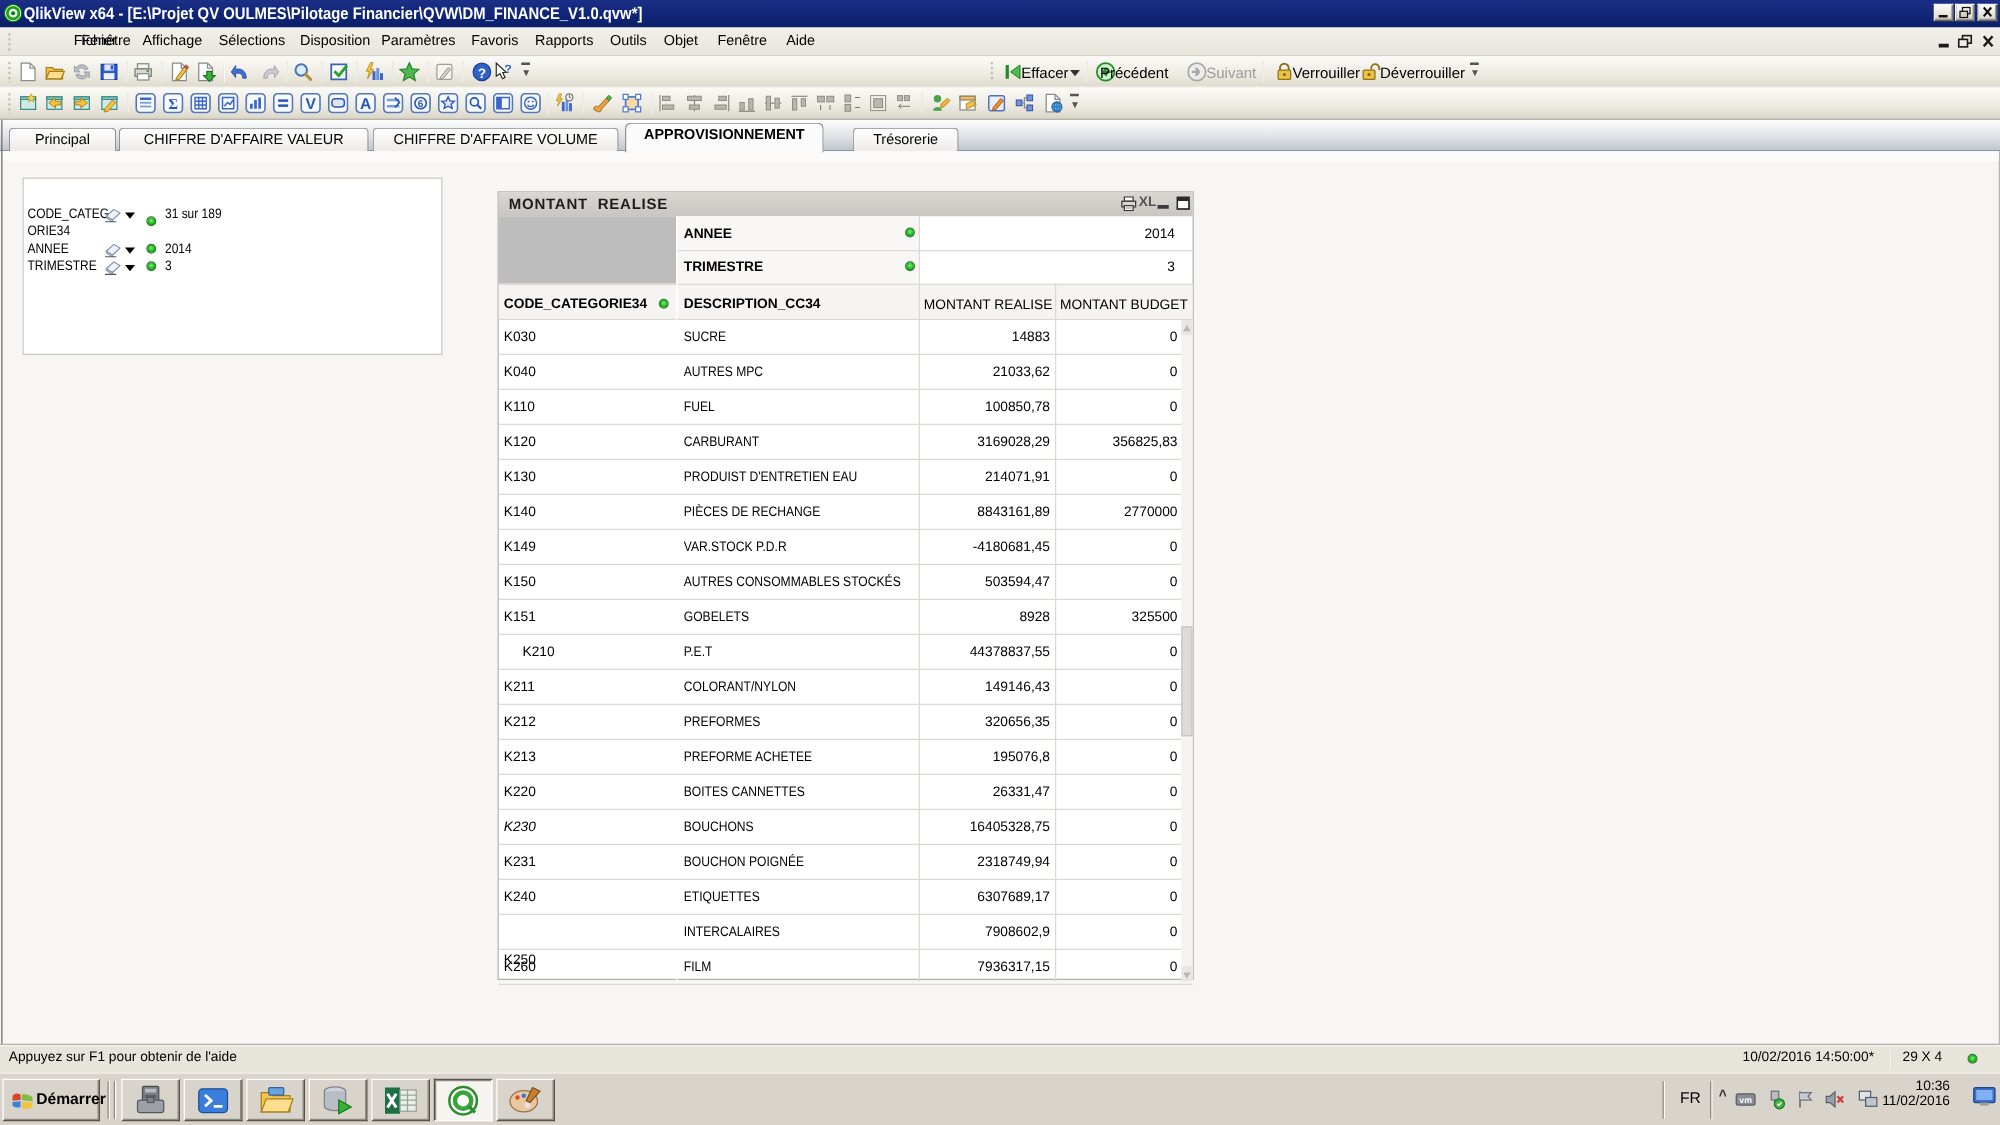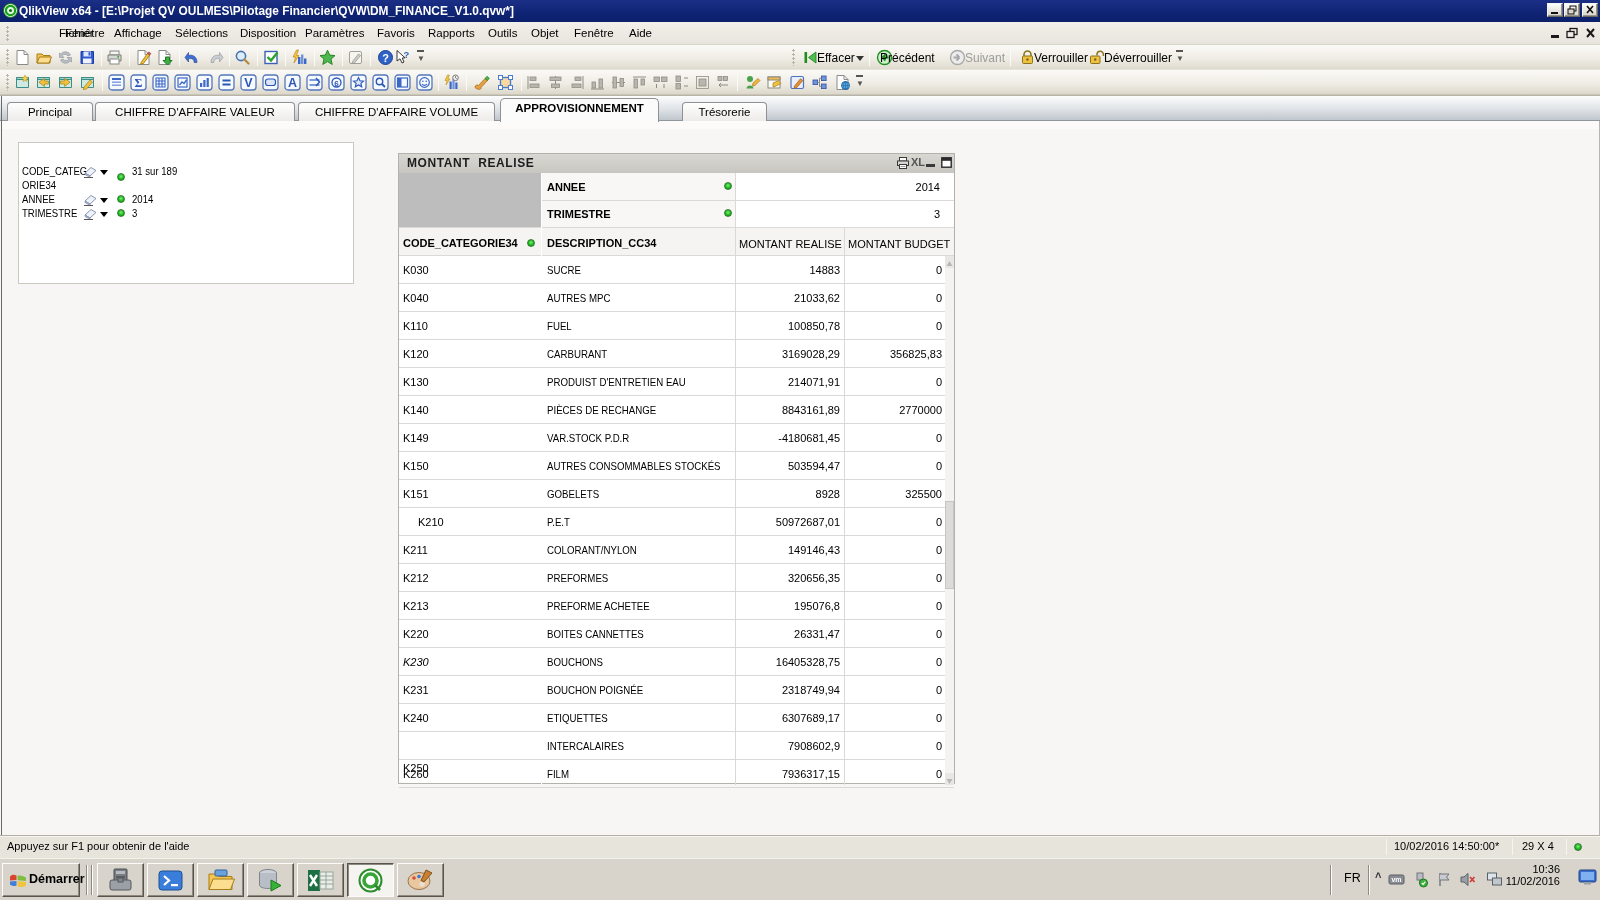--- a/index.html
+++ b/index.html
@@ -665,21 +665,21 @@
 <div class="pcell" style="left:336px;top:306px;width:105px;text-align:right;">503594,47</div>
 <div class="pcell" style="left:445px;top:306px;width:98px;text-align:right;">0</div>
 <div class="gl" style="left:0px;top:353px;width:555px;height:1px;"></div>
 <div class="pcell" style="left:4px;top:334px;">K151</div>
 <div class="pcell" style="left:148px;top:334px;transform:scaleX(0.88);transform-origin:0 0;">GOBELETS</div>
 <div class="pcell" style="left:336px;top:334px;width:105px;text-align:right;">8928</div>
 <div class="pcell" style="left:445px;top:334px;width:98px;text-align:right;">325500</div>
 <div class="gl" style="left:0px;top:381px;width:555px;height:1px;"></div>
 <div class="pcell" style="left:19px;top:362px;">K210</div>
 <div class="pcell" style="left:148px;top:362px;transform:scaleX(0.88);transform-origin:0 0;">P.E.T</div>
-<div class="pcell" style="left:336px;top:362px;width:105px;text-align:right;">50972687,01</div>
+<div class="pcell" style="left:336px;top:362px;width:105px;text-align:right;">44378837,55</div>
 <div class="pcell" style="left:445px;top:362px;width:98px;text-align:right;">0</div>
 <div class="gl" style="left:0px;top:409px;width:555px;height:1px;"></div>
 <div class="pcell" style="left:4px;top:390px;">K211</div>
 <div class="pcell" style="left:148px;top:390px;transform:scaleX(0.88);transform-origin:0 0;">COLORANT/NYLON</div>
 <div class="pcell" style="left:336px;top:390px;width:105px;text-align:right;">149146,43</div>
 <div class="pcell" style="left:445px;top:390px;width:98px;text-align:right;">0</div>
 <div class="gl" style="left:0px;top:437px;width:555px;height:1px;"></div>
 <div class="pcell" style="left:4px;top:418px;">K212</div>
 <div class="pcell" style="left:148px;top:418px;transform:scaleX(0.88);transform-origin:0 0;">PREFORMES</div>
 <div class="pcell" style="left:336px;top:418px;width:105px;text-align:right;">320656,35</div>

